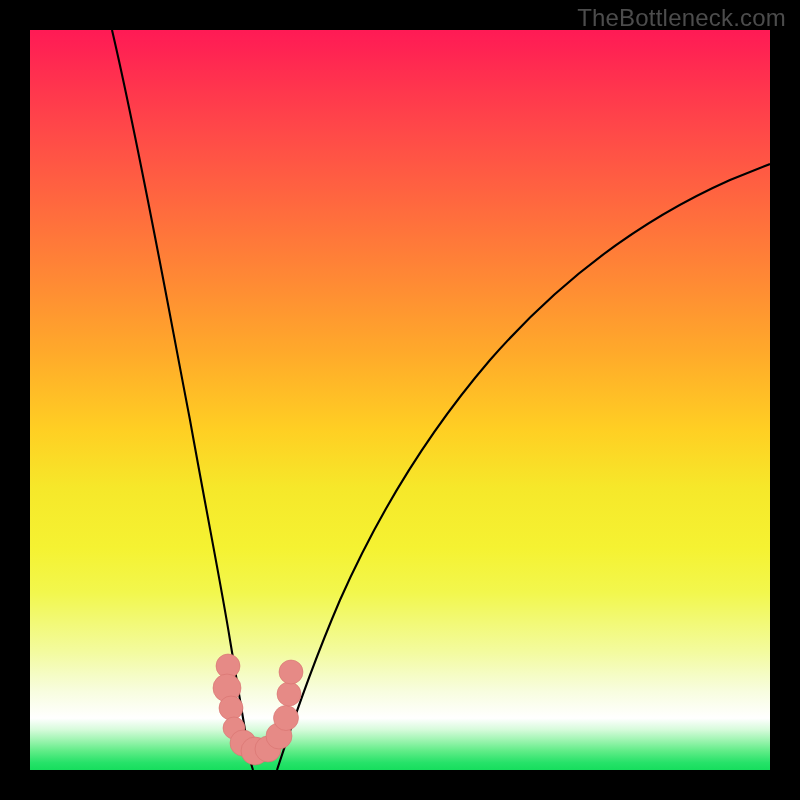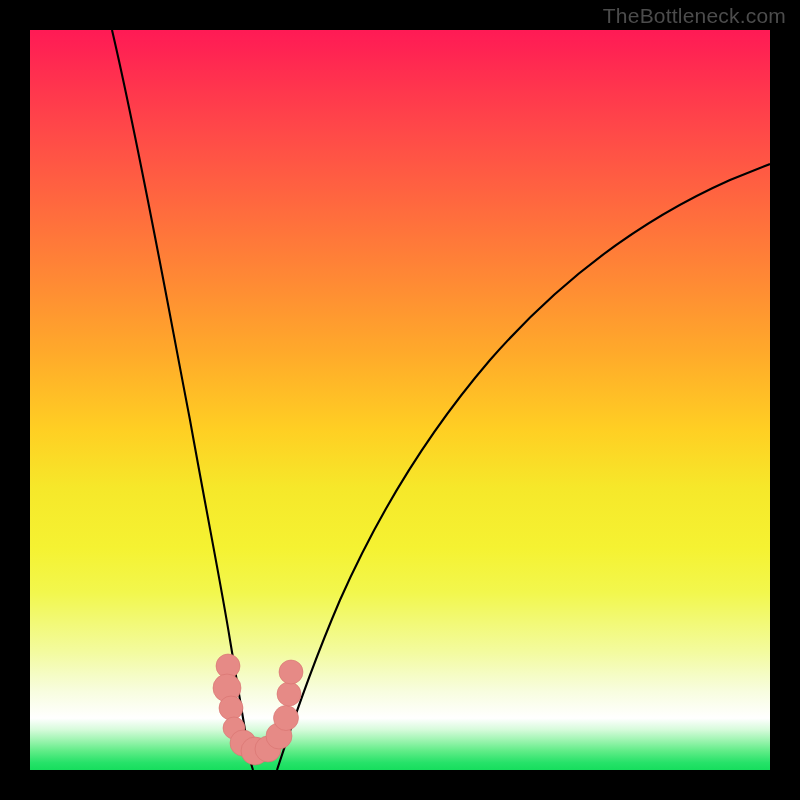--- a/index.html
+++ b/index.html
@@ -53,21 +53,21 @@
       #5eec86 97.5%,
       #26e269 99%,
       #16de5d 100%
     );
   }
   .watermark {
     position: absolute;
     top: 4px;
     right: 14px;
     color: #4c4c4c;
-    font-size: 21px;
+    font-size: 24px;
     font-weight: 500;
     letter-spacing: 0.2px;
     user-select: none;
   }
   svg.curves {
     position: absolute;
     inset: 0;
   }
 </style>
 </head>

